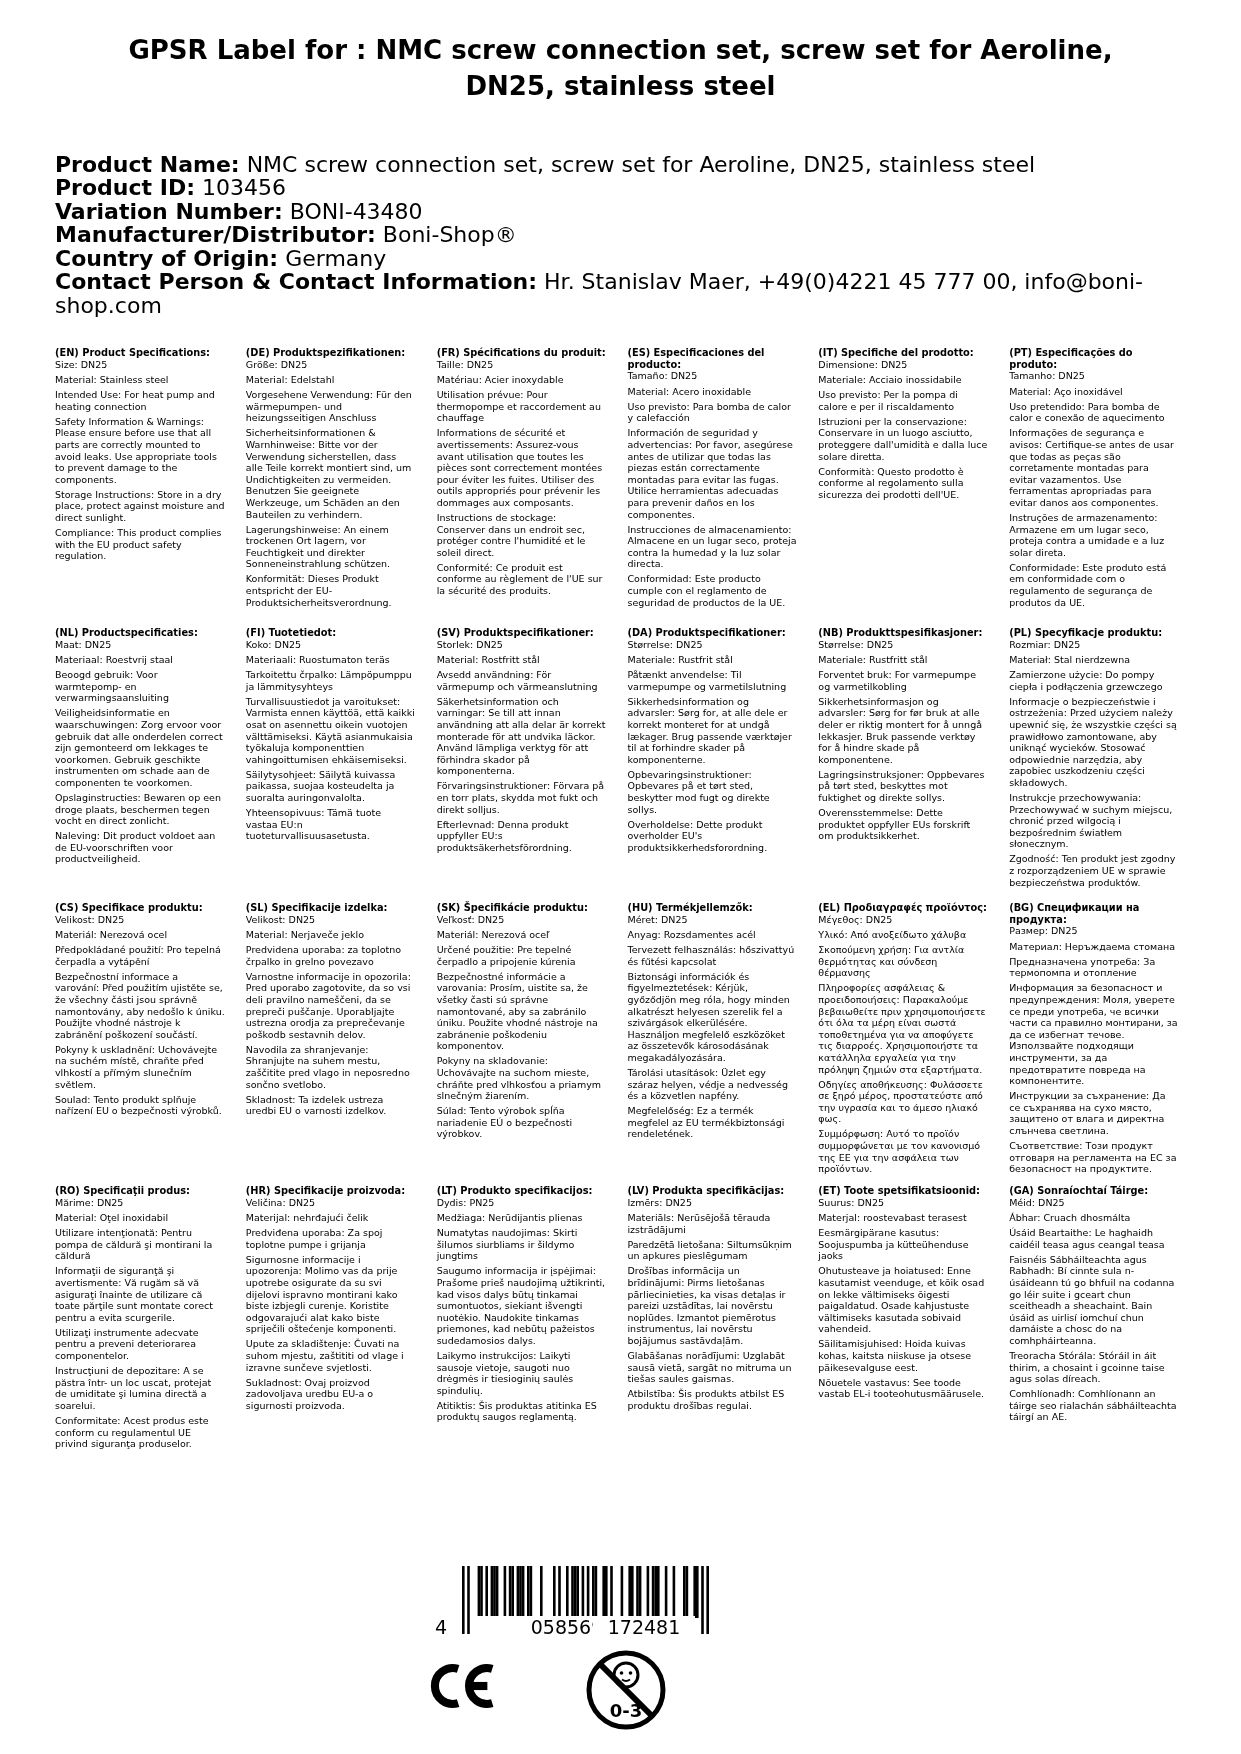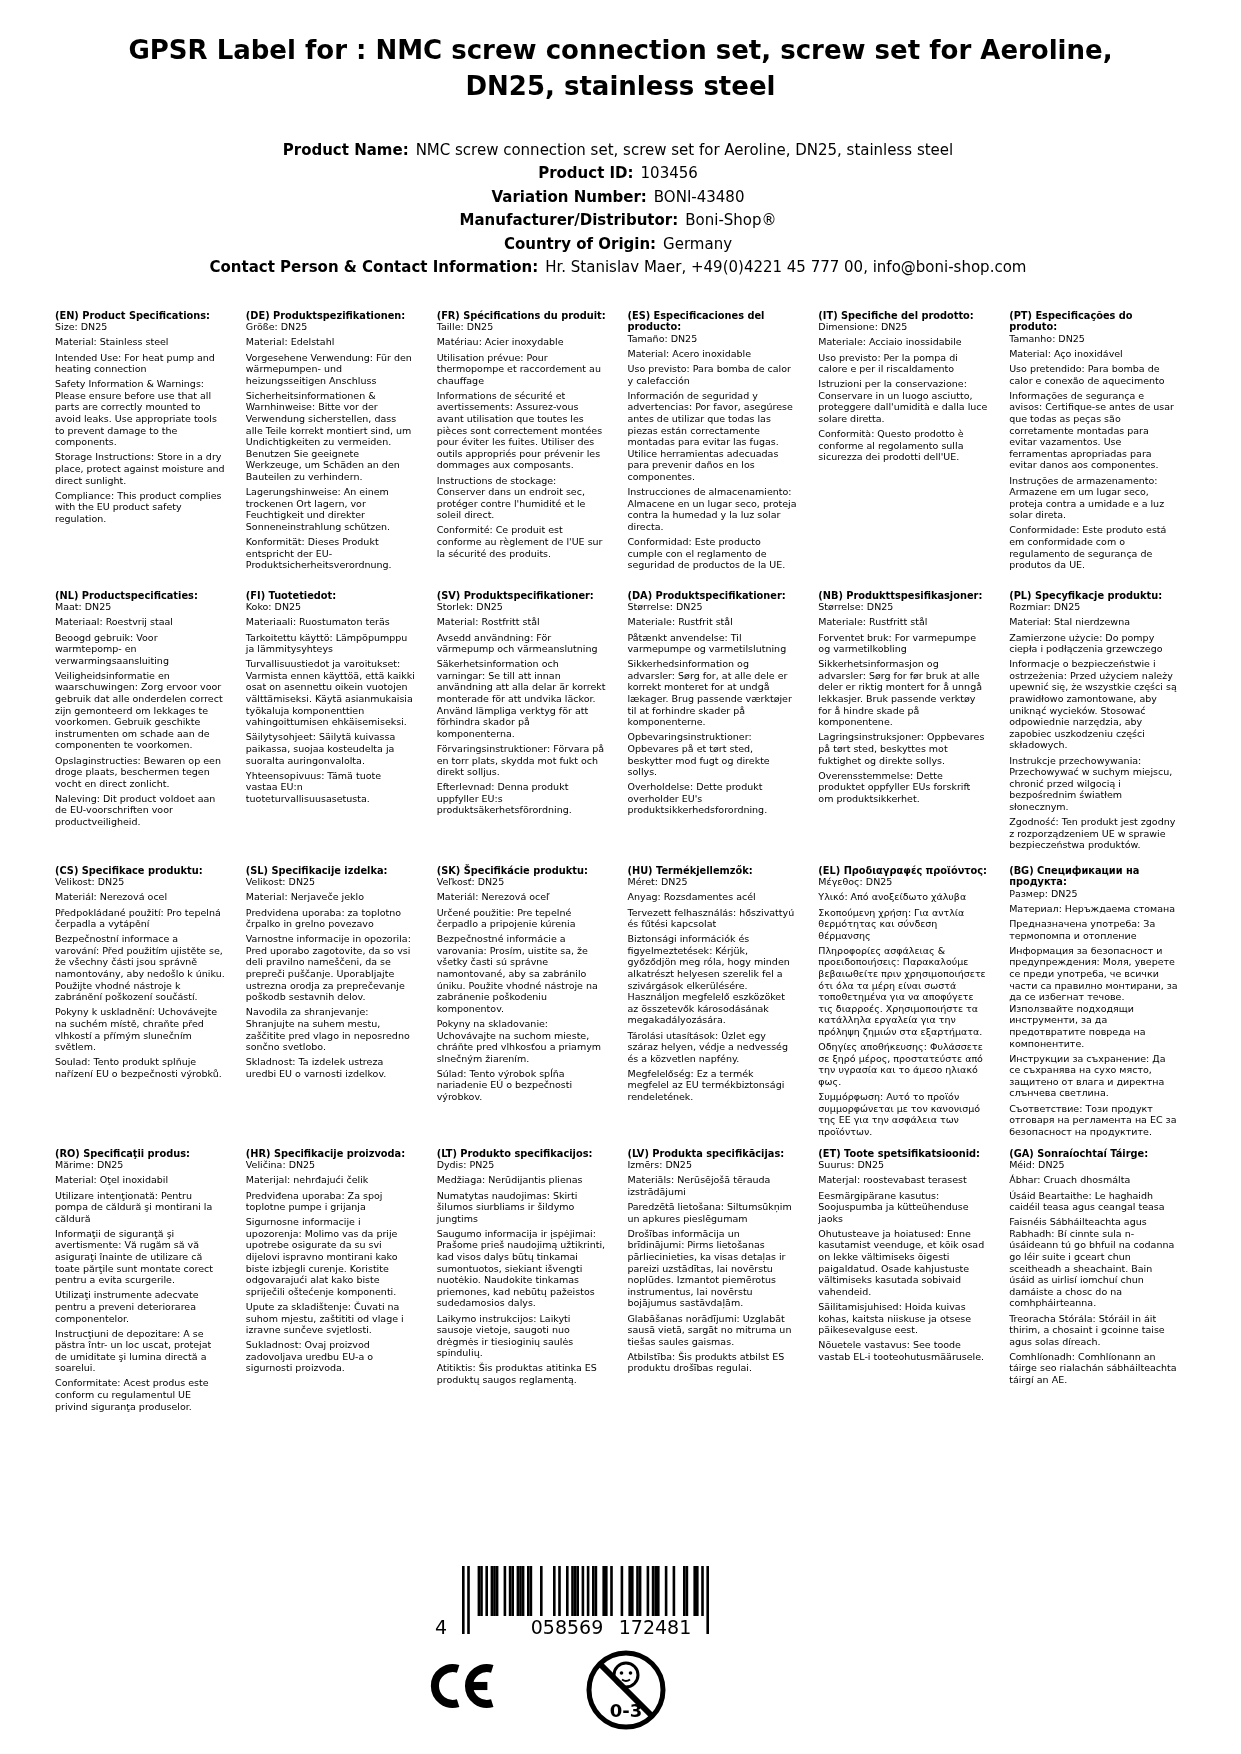--- a/index.html
+++ b/index.html
@@ -14,44 +14,43 @@
   }
   .title{
     padding-top:32px;
     margin:0;
     text-align:center;
     font-size:26px;
     font-weight:bold;
     line-height:1.4;
   }
   .product-info{
-    margin:34px 60px 0 55px;
-    font-size:15px;
+    margin:48px 60px 0 55px;
+    font-size:22px;
     line-height:23.5px;
-    text-align:center;
   }
   .product-info .row .label{font-weight:bold;}
   .product-info .row .value{margin-left:7px;}
   .grid{
     display:grid;
     grid-template-columns:repeat(6,1fr);
     grid-template-rows:280px 275px 283px auto;
     column-gap:21px;
     margin:30px 62px 0 55px;
   }
   .block{font-size:9.5px;line-height:11.6px;}
   .block h3{font-size:9.8px;margin:0;font-weight:bold;}
   .block p{margin:0 0 3.5px 0;}
   
   .barcode{position:absolute;left:462px;top:1566px;width:247px;height:76px;}
   .barcode svg{display:block;}
   .bc-digit{position:absolute;top:50px;font-size:19px;background:#fff;line-height:22px;}
   .bc-first{left:-27px;}
   .bc-left{left:8px;width:106px;text-align:center;padding-left:44px;}
-  .bc-right{left:142px;width:102px;text-align:center;}
+  .bc-right{left:131px;width:102px;text-align:center;}
   .ce-mark{position:absolute;left:424px;top:1658px;}
   .age-symbol{position:absolute;left:584px;top:1644px;}
 </style>
 </head>
 <body>
 
 <div class="page">
 
   <h1 class="title">
     <span>GPSR Label for : NMC screw connection set, screw set for Aeroline,</span><br>
@@ -127,21 +126,21 @@
         <p>Materiaal: Roestvrij staal</p>
         <p>Beoogd gebruik: Voor warmtepomp- en verwarmingsaansluiting</p>
         <p>Veiligheidsinformatie en waarschuwingen: Zorg ervoor voor gebruik dat alle onderdelen correct zijn gemonteerd om lekkages te voorkomen. Gebruik geschikte instrumenten om schade aan de componenten te voorkomen.</p>
         <p>Opslaginstructies: Bewaren op een droge plaats, beschermen tegen vocht en direct zonlicht.</p>
         <p>Naleving: Dit product voldoet aan de EU-voorschriften voor productveiligheid.</p>
       </div>
       <div class="block">
         <h3>(FI) Tuotetiedot:</h3>
         <p>Koko: DN25</p>
         <p>Materiaali: Ruostumaton teräs</p>
-        <p>Tarkoitettu käyttö: Lämpöpumppu ja lämmitysyhteys</p>
+        <p>Tarkoitettu črpalko: Lämpöpumppu ja lämmitysyhteys</p>
         <p>Turvallisuustiedot ja varoitukset: Varmista ennen käyttöä, että kaikki osat on asennettu oikein vuotojen välttämiseksi. Käytä asianmukaisia työkaluja komponenttien vahingoittumisen ehkäisemiseksi.</p>
         <p>Säilytysohjeet: Säilytä kuivassa paikassa, suojaa kosteudelta ja suoralta auringonvalolta.</p>
         <p>Yhteensopivuus: Tämä tuote vastaa EU:n tuoteturvallisuusasetusta.</p>
       </div>
       <div class="block">
         <h3>(SV) Produktspecifikationer:</h3>
         <p>Storlek: DN25</p>
         <p>Material: Rostfritt stål</p>
         <p>Avsedd användning: För värmepump och värmeanslutning</p>
         <p>Säkerhetsinformation och varningar: Se till att innan användning att alla delar är korrekt monterade för att undvika läckor. Använd lämpliga verktyg för att förhindra skador på komponenterna.</p>

